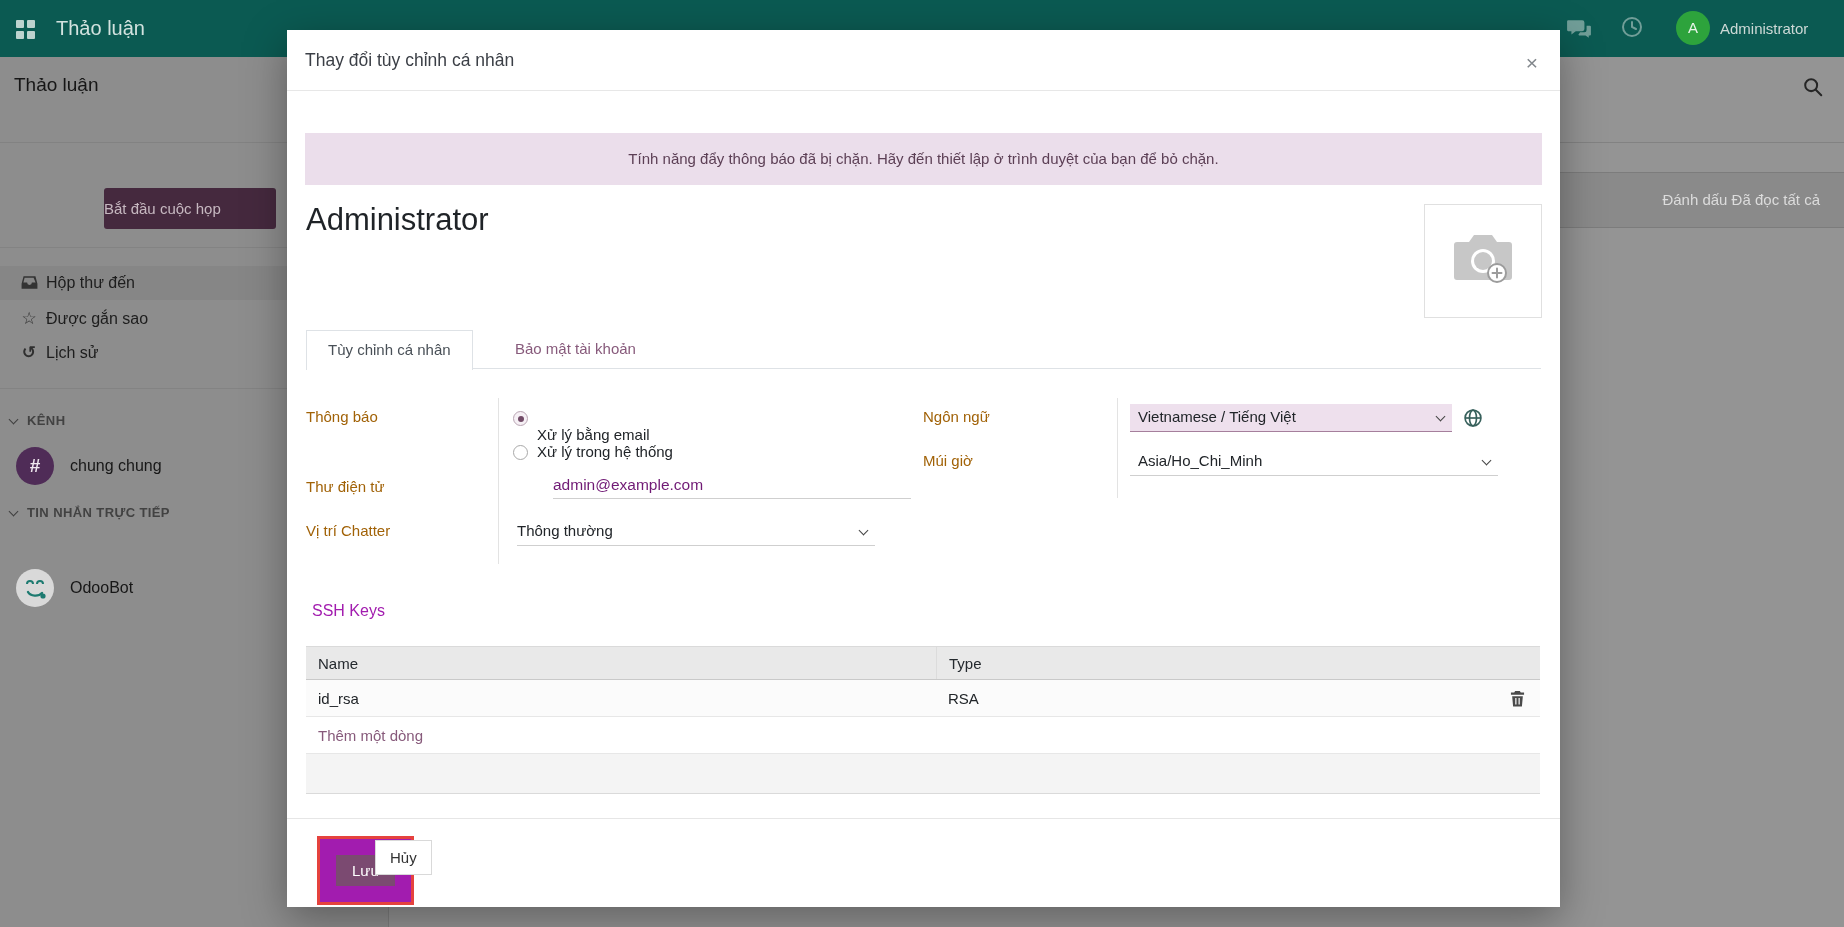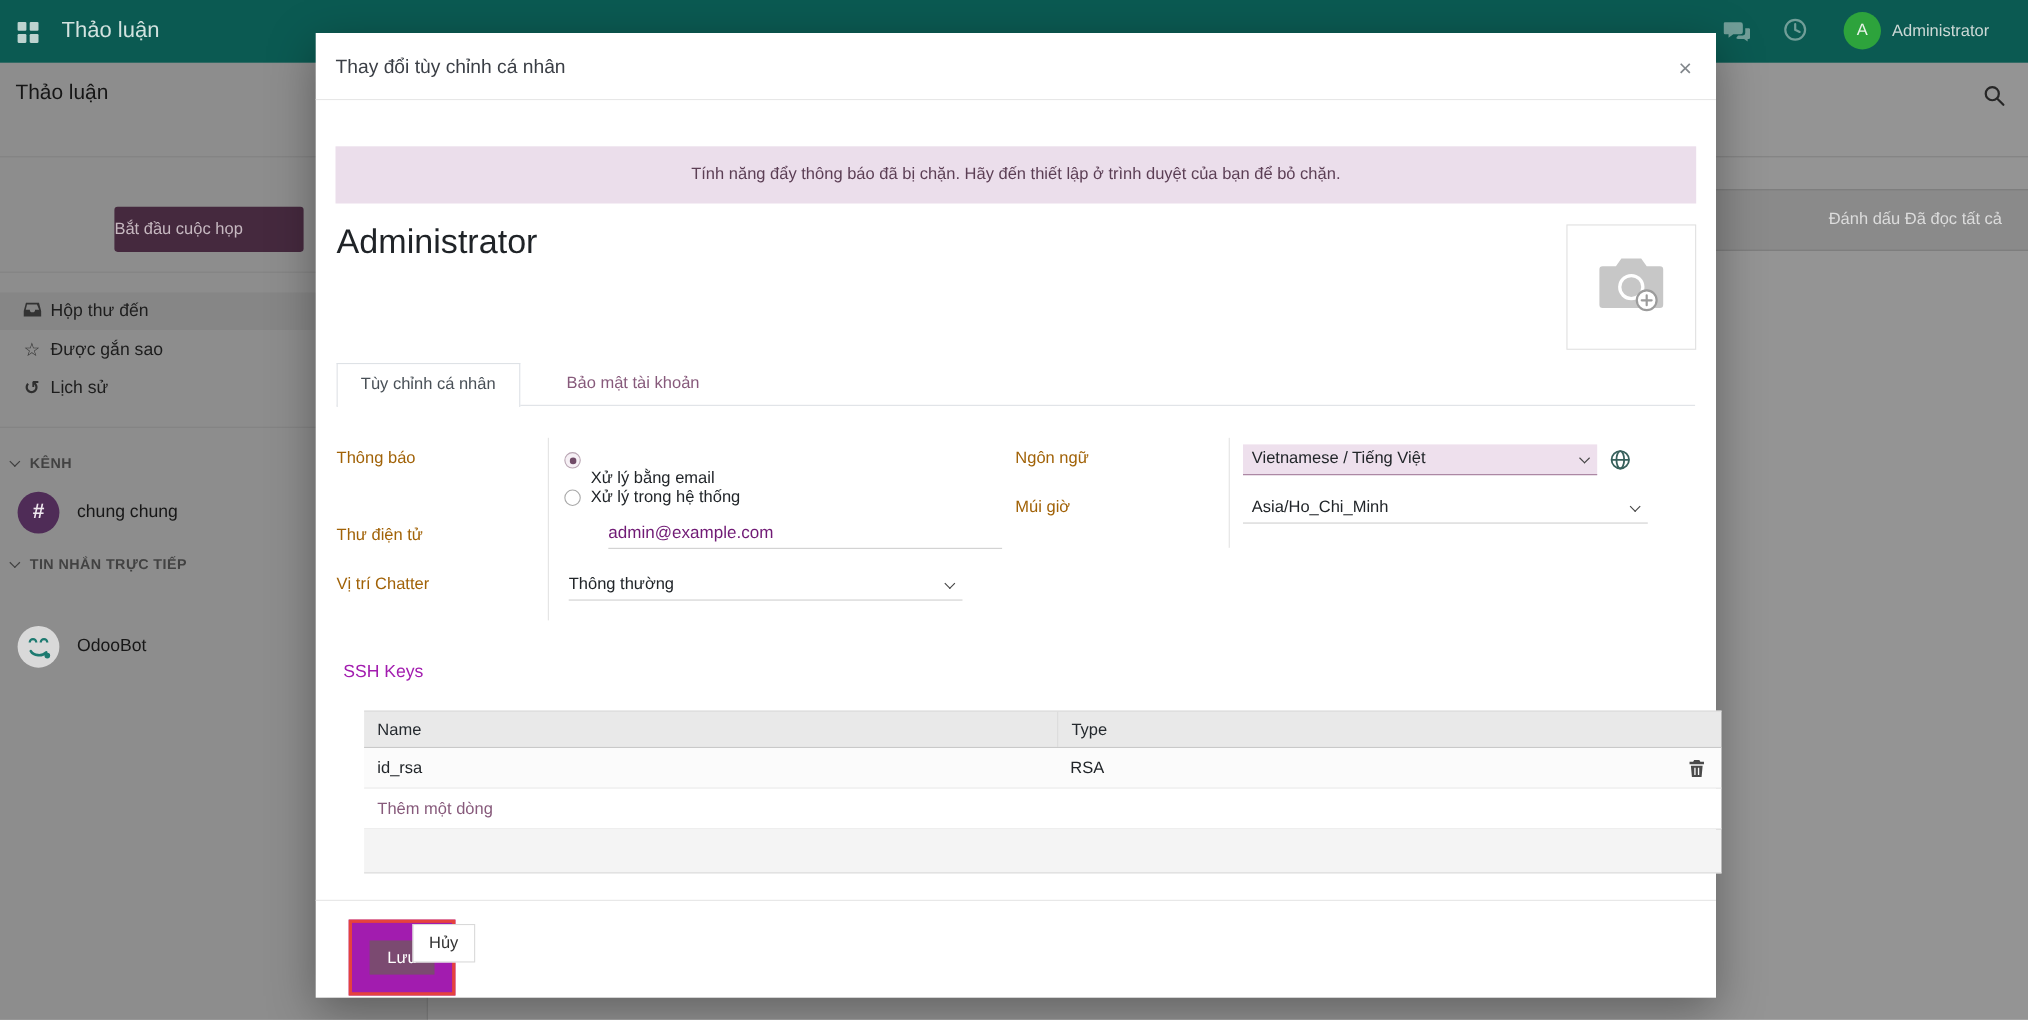--- a/index.html
+++ b/index.html
@@ -91,21 +91,21 @@
     border-right:1.6px solid #444;border-bottom:1.6px solid #444;transform:rotate(45deg);}
   #sel-chatter{left:230px;top:488px;width:358px;height:28px;line-height:26px;}
   #sel-lang{left:843px;top:374px;width:322px;height:28px;line-height:26px;background:#eee0ed;
     border-bottom:1px solid #a57f9c;padding-left:8px;}
   #sel-tz{left:843px;top:418px;width:368px;height:28px;line-height:26px;padding-left:8px;}
   #globe-btn{left:1176px;top:378px;width:20px;height:20px;cursor:pointer;}
 
   
   #ssh-heading{left:25px;top:572px;font-size:16px;color:#a21caf;}
   #ssh-table{left:19px;top:616px;width:1234px;}
-  .t-row{display:flex;width:1234px;box-sizing:border-box;margin-left:25px;}
+  .t-row{display:flex;width:1234px;box-sizing:border-box;}
   .t-head{height:34px;line-height:33px;background:#e9e9e9;border-top:1px solid #dadada;border-bottom:1px solid #c9c9c9;
     font-size:15px;color:#24292e;}
   .c-name{width:630px;padding-left:12px;box-sizing:border-box;}
   .c-type{flex:1;padding-left:12px;box-sizing:border-box;border-left:1px solid #dcdcdc;}
   .t-body .c-type{border-left:none;}
   .c-trash{width:46px;display:flex;align-items:center;justify-content:center;}
   .t-data{height:37px;line-height:37px;background:#fbfbfb;border-bottom:1px solid #e7e7e7;font-size:15px;color:#212529;cursor:pointer;}
   .t-add{height:37px;line-height:37px;background:#fff;border-bottom:1px solid #e7e7e7;}
   .t-add span{padding-left:12px;font-size:15px;color:#875A7B;cursor:pointer;}
   .t-empty{height:40px;background:#f4f4f4;border-bottom:1px solid #dadada;}

